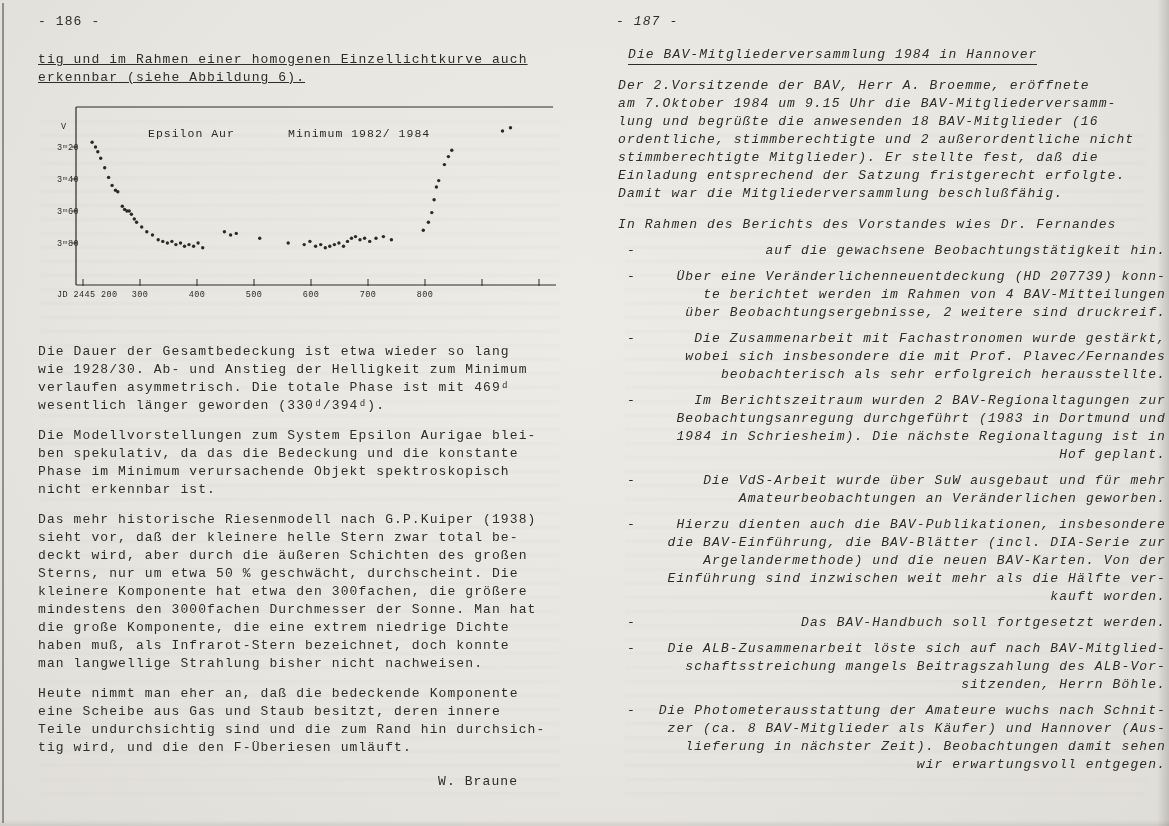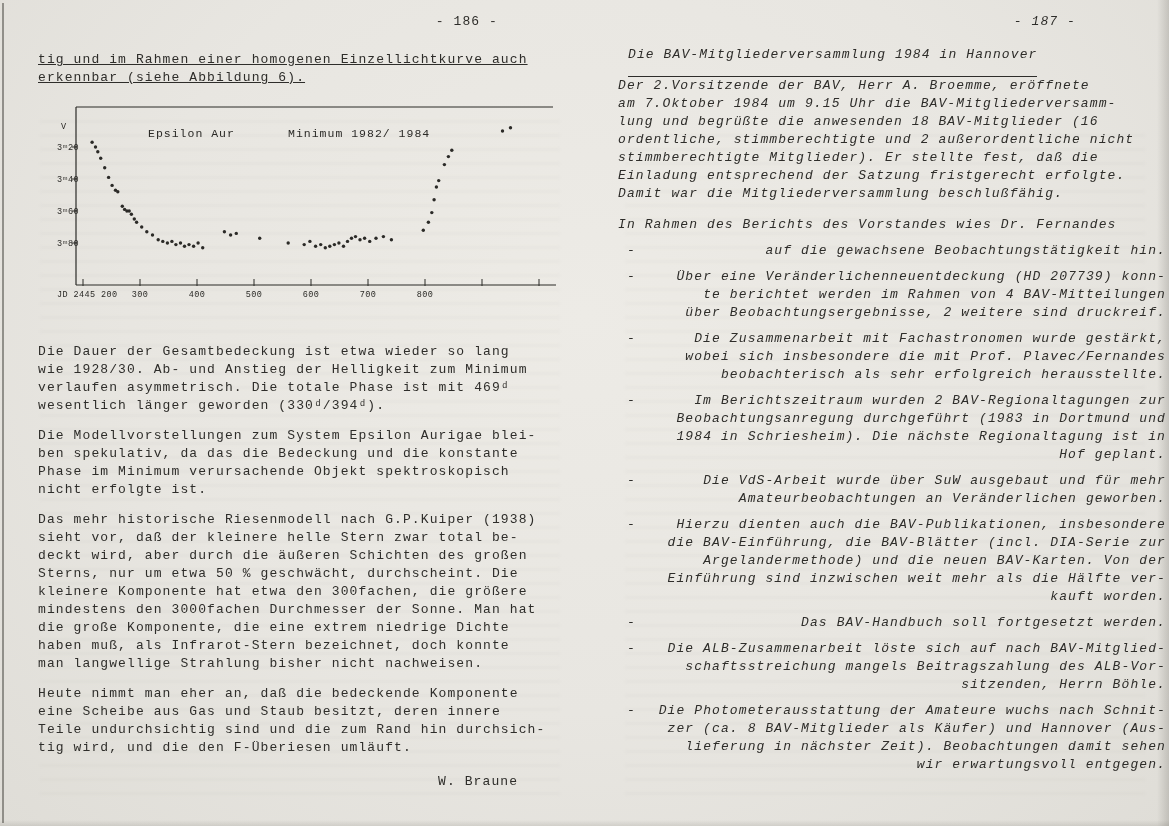--- a/index.html
+++ b/index.html
@@ -21,35 +21,35 @@
   .bleed{position:absolute;top:110px;bottom:20px;filter:blur(1.6px);opacity:.55;pointer-events:none;
     background-image:repeating-linear-gradient(0deg, transparent 0px, transparent 11px,
       rgba(128,124,114,.08) 11px, rgba(128,124,114,.08) 14px);}
   .bleed-l{left:40px;width:520px;}
   .bleed-r{left:625px;width:520px;top:130px;}
 
   
   .page{position:absolute;top:0;font-size:13px;line-height:18px;letter-spacing:1.1px;}
   .page-left{left:38px;width:532px;}
   .page-right{left:616px;width:550px;font-style:italic;}
-  .pagenum{width:460px;text-align:right;margin-top:13px;}
+  .pagenum{width:460px;text-align:left;margin-top:13px;}
   .para{margin:0;white-space:pre-line;}
   .page-left .intro{margin-top:20px;text-decoration:underline;}
   .page-left .p1{margin-top:40px;}
   .page-left .p2,.page-left .p3,.page-left .p4{margin-top:12px;}
   .signature{margin-top:16px;padding-left:400px;}
 
   
   figure.lightcurve{margin:14px 0 0 18px;padding:0;}
   figure.lightcurve svg{display:block;}
   .caption{margin:5px 0 0 50px;}
 
   
   .title{font-size:13px;font-weight:normal;margin:15px 0 0 12px;line-height:18px;letter-spacing:1.1px;}
-  .title span{border-bottom:1.4px solid #2e2d2a;padding-bottom:14px;}
+  .title span{border-bottom:1.4px solid #2e2d2a;padding-bottom:2px;}
   .page-right .para{margin-top:13px;margin-left:2px;}
   ul.bullets{list-style:none;margin:0;padding:0;}
   ul.bullets li{display:flex;margin:8px 0 0 11px;}
   ul.bullets .marker{width:18px;flex:0 0 18px;}
   ul.bullets .btext{white-space:pre-line;flex:1;text-align:right;}
 
   
   .ax-label{font-family:"Liberation Mono","DejaVu Sans Mono",monospace;font-size:8.5px;fill:#2b2a27;letter-spacing:.4px;}
   .chart-title{font-family:"Liberation Mono","DejaVu Sans Mono",monospace;font-size:11.5px;fill:#2b2a27;letter-spacing:1px;}
 </style>
@@ -176,21 +176,21 @@
       </svg>
     </figure>
 
     <p class="para p1">Die Dauer der Gesamtbedeckung ist etwa wieder so lang
 wie 1928/30. Ab- und Anstieg der Helligkeit zum Minimum
 verlaufen asymmetrisch. Die totale Phase ist mit 469ᵈ
 wesentlich länger geworden (330ᵈ/394ᵈ).</p>
     <p class="para p2">Die Modellvorstellungen zum System Epsilon Aurigae blei-
 ben spekulativ, da das die Bedeckung und die konstante
 Phase im Minimum verursachende Objekt spektroskopisch
-nicht erfolgte ist.</p>
+nicht erkennbar ist.</p>
     <p class="para p3">Das mehr historische Riesenmodell nach G.P.Kuiper (1938)
 sieht vor, daß der kleinere helle Stern zwar total be-
 deckt wird, aber durch die äußeren Schichten des großen
 Sterns, nur um etwa 50 % geschwächt, durchscheint. Die
 kleinere Komponente hat etwa den 300fachen, die größere
 mindestens den 3000fachen Durchmesser der Sonne. Man hat
 die große Komponente, die eine extrem niedrige Dichte
 haben muß, als Infrarot-Stern bezeichnet, doch konnte
 man langwellige Strahlung bisher nicht nachweisen.</p>
     <p class="para p4">Heute nimmt man eher an, daß die bedeckende Komponente

